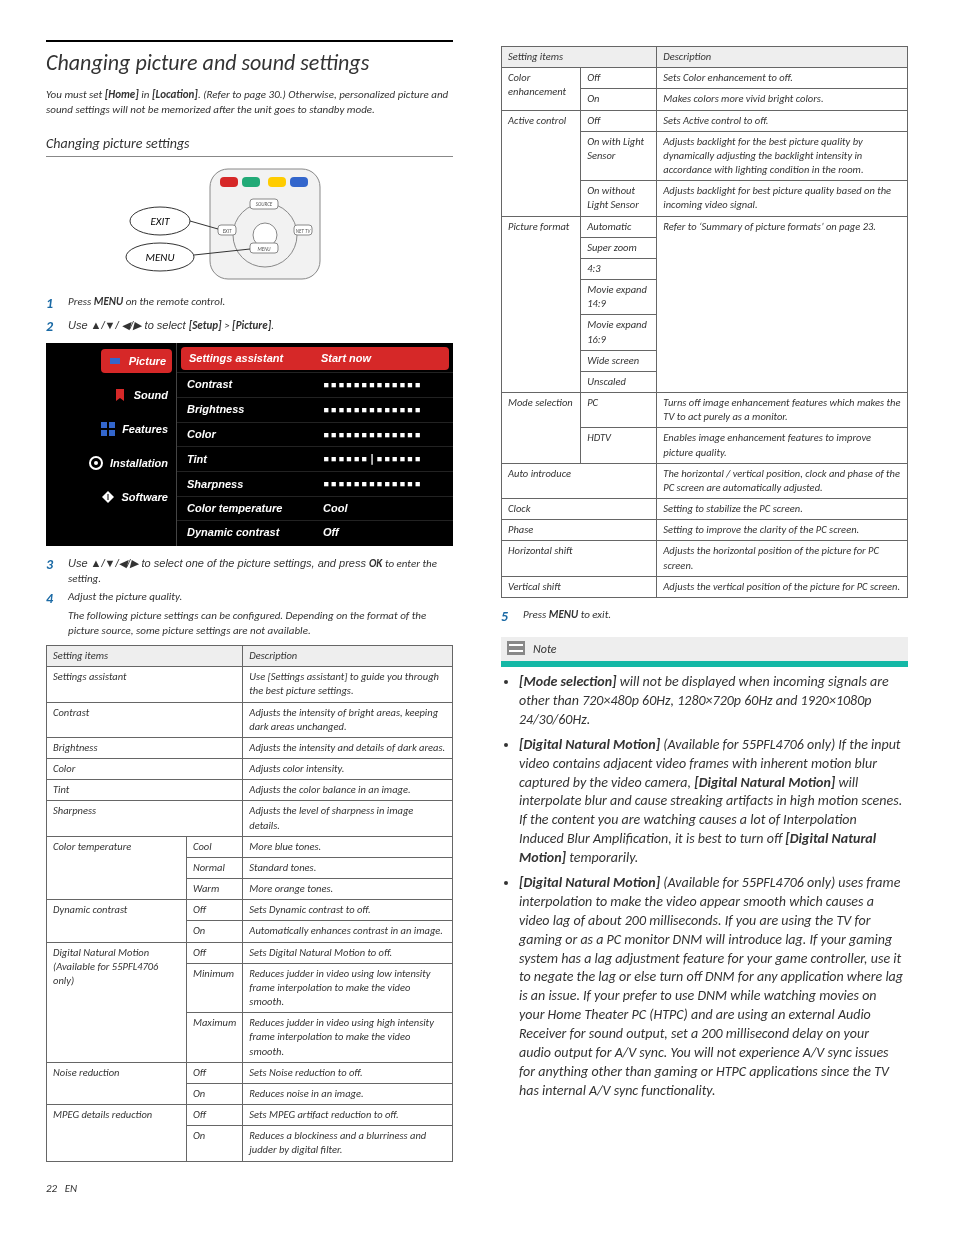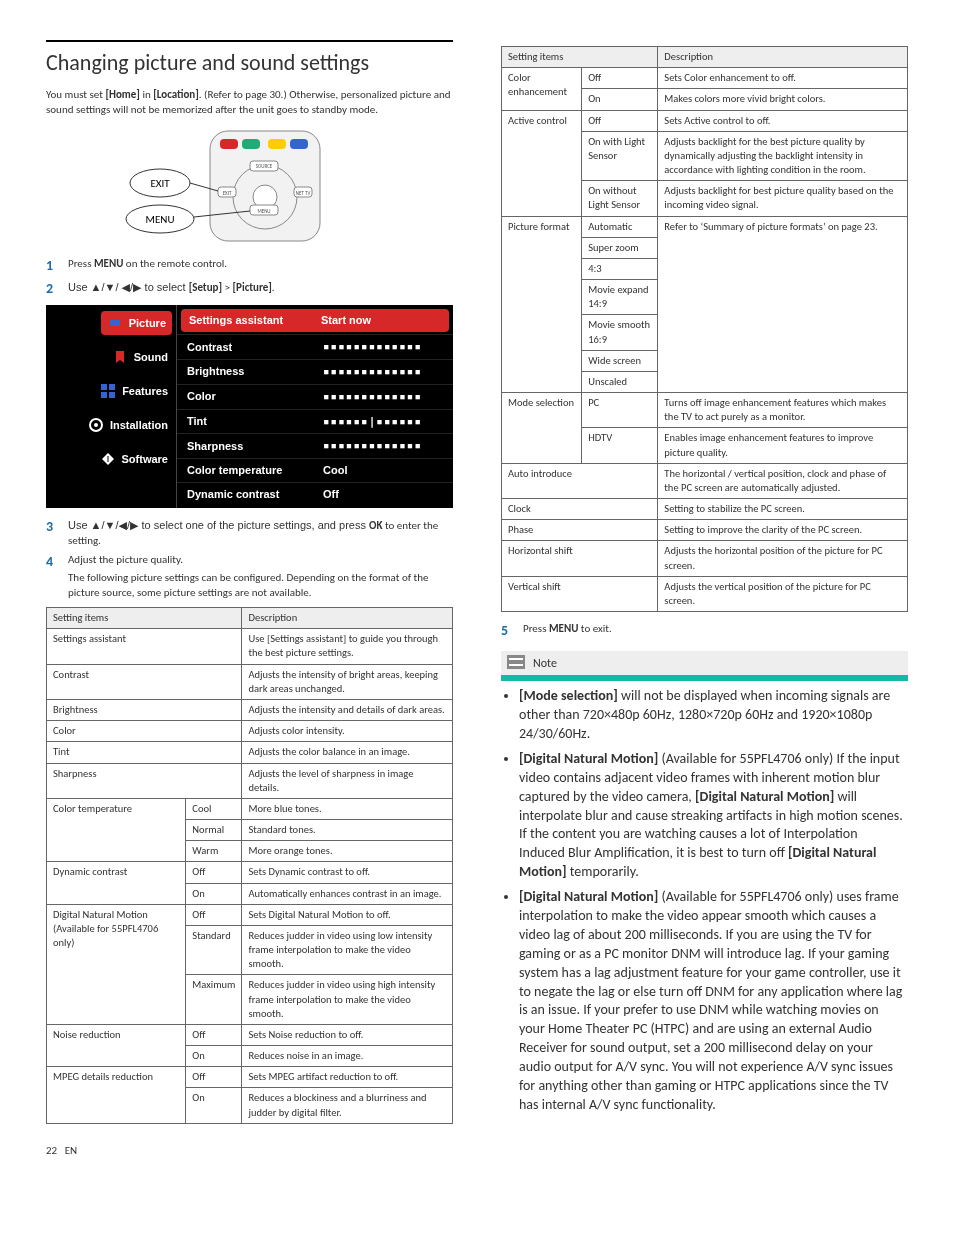--- a/index.html
+++ b/index.html
@@ -9,20 +9,21 @@
     background: #fff;
     margin: 0;
     padding: 40px 46px;
     width: 954px;
     box-sizing: border-box;
     line-height: 1.35;
   }
   .columns {
     display: flex;
     gap: 48px;
+    font-style: italic;
   }
   .col { flex: 1; min-width: 0; }
   h1 {
     font-size: 22px;
     font-weight: normal;
     border-top: 2px solid #000;
     padding-top: 6px;
     margin: 0 0 10px 0;
   }
   h2 {
@@ -106,20 +107,21 @@
 <body>
 
 <div class="columns">
 
   <div class="col">
     <h1>Changing picture and sound settings</h1>
     <p>
       <span>You must set </span><b>[Home]</b><span> in </span><b>[Location]</b><span>. (Refer to page 30.) Otherwise, personalized picture and sound settings will not be memorized after the unit goes to standby mode.</span>
     </p>
 
+    <h2>Changing picture settings</h2>
 
     <div class="remote-fig">
       <svg class="remote-svg" viewBox="0 0 260 120">
         <rect x="90" y="4" width="110" height="110" rx="18" fill="#f2f2f2" stroke="#888"></rect>
         <rect x="100" y="12" width="18" height="10" rx="4" fill="#d62828"></rect>
         <rect x="122" y="12" width="18" height="10" rx="4" fill="#2a7"></rect>
         <rect x="148" y="12" width="18" height="10" rx="4" fill="#fc0"></rect>
         <rect x="170" y="12" width="18" height="10" rx="4" fill="#36c"></rect>
         <circle cx="145" cy="70" r="32" fill="none" stroke="#888"></circle>
         <circle cx="145" cy="70" r="12" fill="#fff" stroke="#888"></circle>
@@ -290,21 +292,21 @@
           <tr>
             <td>On</td>
             <td>Automatically enhances contrast in an image.</td>
           </tr>
           <tr>
             <td rowspan="3">Digital Natural Motion (Available for 55PFL4706 only)</td>
             <td>Off</td>
             <td>Sets Digital Natural Motion to off.</td>
           </tr>
           <tr>
-            <td>Standard</td>
+            <td>Minimum</td>
             <td>Reduces judder in video using low intensity frame interpolation to make the video smooth.</td>
           </tr>
           <tr>
             <td>Maximum</td>
             <td>Reduces judder in video using high intensity frame interpolation to make the video smooth.</td>
           </tr>
           <tr>
             <td rowspan="2">Noise reduction</td>
             <td>Off</td>
             <td>Sets Noise reduction to off.</td>
@@ -369,21 +371,21 @@
           <tr>
             <td>Super zoom</td>
           </tr>
           <tr>
             <td>4:3</td>
           </tr>
           <tr>
             <td>Movie expand 14:9</td>
           </tr>
           <tr>
-            <td>Movie smooth 16:9</td>
+            <td>Movie expand 16:9</td>
           </tr>
           <tr>
             <td>Wide screen</td>
           </tr>
           <tr>
             <td>Unscaled</td>
           </tr>
           <tr>
             <td rowspan="2">Mode selection</td>
             <td>PC</td>

